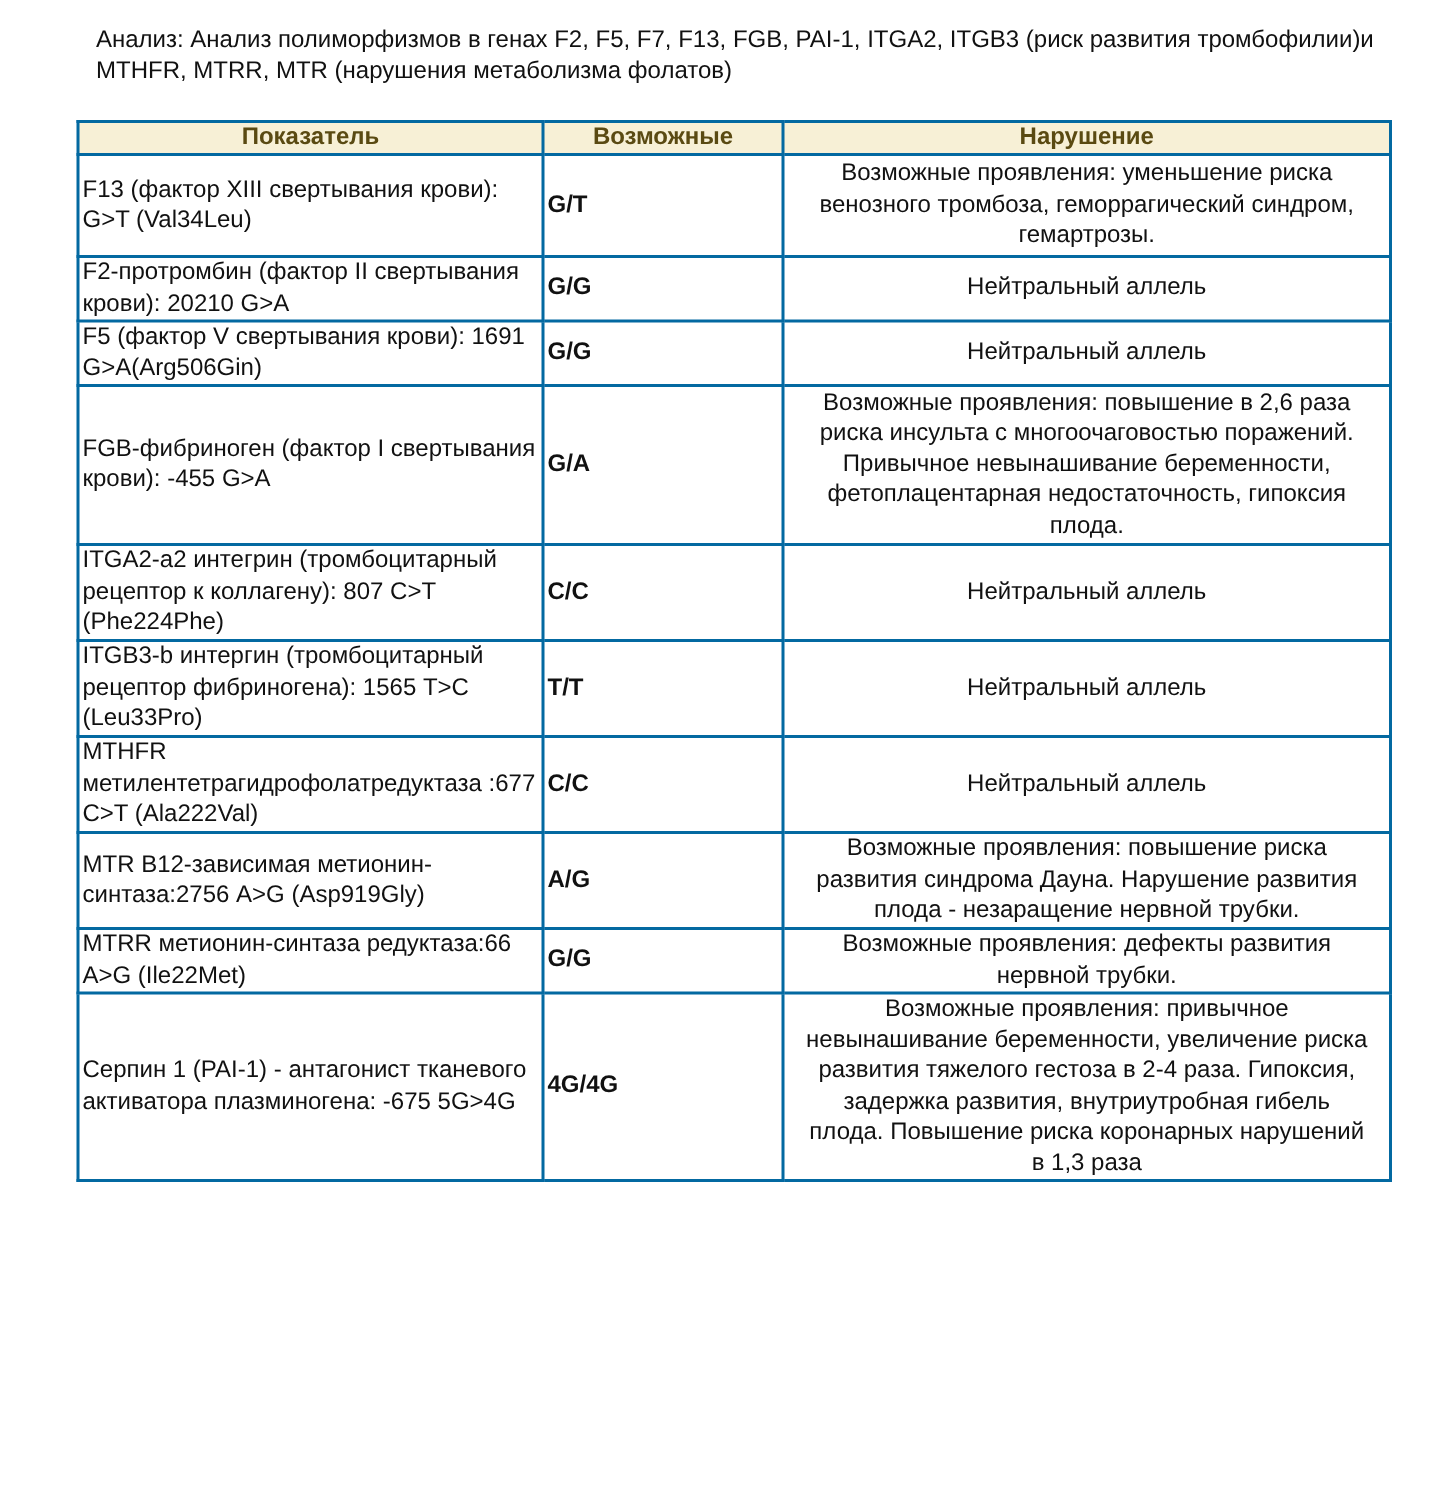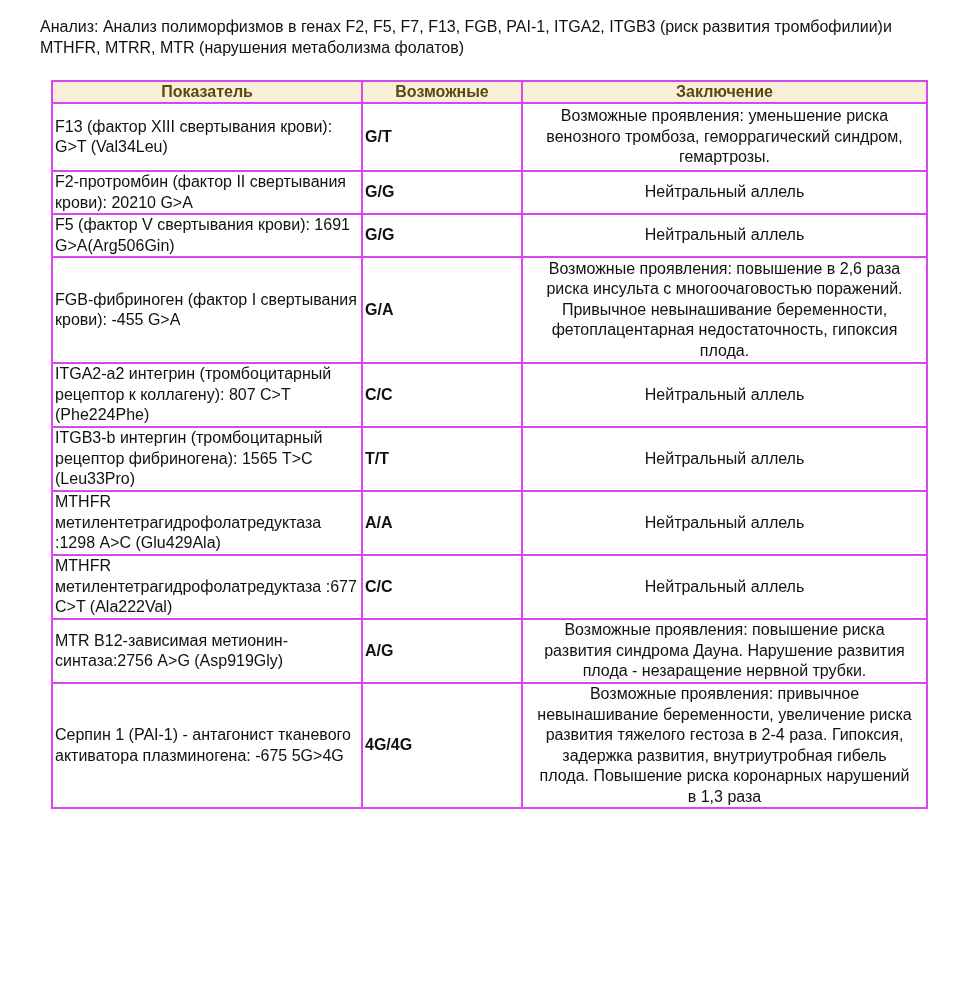--- a/index.html
+++ b/index.html
@@ -10,42 +10,42 @@
     body {
       width: 961px;
       height: 1000px;
       position: relative;
       overflow: hidden;
       font-family: "Liberation Sans", sans-serif;
       color: #111111;
     }
     .title {
       position: absolute;
-      left: 40px;
+      left: 64px;
       top: 16px;
       width: 880px;
       font-size: 16px;
       line-height: 21px;
       color: #111111;
     }
     table.report {
       position: absolute;
       left: 51px;
       top: 80px;
       width: 875px;
       border-collapse: collapse;
       table-layout: fixed;
       font-size: 16px;
       line-height: 20.5px;
     }
     table.report col.c1 { width: 310px; }
     table.report col.c2 { width: 160px; }
     table.report col.c3 { width: 405px; }
     table.report th, table.report td {
-      border: 2px solid #d946ef;
+      border: 2px solid #0369a1;
       padding: 0 2px;
       vertical-align: middle;
     }
     table.report th {
       background: #f7f0d6;
       color: #5a4a12;
       font-weight: bold;
       font-size: 16px;
       height: 20px;
       text-align: center;
@@ -85,21 +85,21 @@
 <table class="report">
   <colgroup>
     <col class="c1">
       <col class="c2">
       <col class="c3">
   </colgroup>
   <thead>
     <tr>
       <th>Показатель</th>
       <th>Возможные</th>
-      <th>Заключение</th>
+      <th>Нарушение</th>
     </tr>
   </thead>
   <tbody>
     <tr class="r-f13">
       <td class="param">F13 (фактор XIII свертывания крови): G&gt;T (Val34Leu)</td>
       <td class="result">G/T</td>
       <td class="concl">Возможные проявления: уменьшение риска венозного тромбоза, геморрагический синдром, гемартрозы.</td>
     </tr>
     <tr class="r-f2">
       <td class="param">F2-протромбин (фактор II свертывания крови): 20210 G&gt;A</td>
@@ -119,34 +119,34 @@
     <tr class="r-itga2">
       <td class="param">ITGA2-a2 интегрин (тромбоцитарный рецептор к коллагену): 807 C&gt;T (Phe224Phe)</td>
       <td class="result">C/C</td>
       <td class="concl">Нейтральный аллель</td>
     </tr>
     <tr class="r-itgb3">
       <td class="param">ITGB3-b интергин (тромбоцитарный рецептор фибриногена): 1565 T&gt;C (Leu33Pro)</td>
       <td class="result">T/T</td>
       <td class="concl">Нейтральный аллель</td>
     </tr>
-    <tr class="r-mthfr1">
-      <td class="param">MTHFR метилентетрагидрофолатредуктаза :1298 A&gt;C  (Glu429Ala)</td>
-      <td class="result">A/A</td>
-      <td class="concl">Нейтральный аллель</td>
-    </tr>
     <tr class="r-mthfr2">
       <td class="param">MTHFR метилентетрагидрофолатредуктаза :677 C&gt;T (Ala222Val)</td>
       <td class="result">C/C</td>
       <td class="concl">Нейтральный аллель</td>
     </tr>
     <tr class="r-mtr">
       <td class="param">MTR B12-зависимая метионин-синтаза:2756 A&gt;G (Asp919Gly)</td>
       <td class="result">A/G</td>
       <td class="concl">Возможные проявления: повышение риска развития синдрома Дауна. Нарушение развития плода - незаращение нервной трубки.</td>
     </tr>
+    <tr class="r-mtrr">
+      <td class="param">MTRR метионин-синтаза редуктаза:66 A&gt;G (Ile22Met)</td>
+      <td class="result">G/G</td>
+      <td class="concl">Возможные проявления: дефекты развития нервной трубки.</td>
+    </tr>
     <tr class="r-pai1">
       <td class="param">Серпин 1 (PAI-1) - антагонист тканевого активатора плазминогена: -675 5G&gt;4G</td>
       <td class="result">4G/4G</td>
       <td class="concl">Возможные проявления: привычное невынашивание беременности, увеличение риска развития тяжелого гестоза в 2-4 раза. Гипоксия, задержка развития, внутриутробная гибель плода. Повышение риска коронарных нарушений в 1,3 раза</td>
     </tr>
   </tbody>
 </table>
 
 </body></html>

